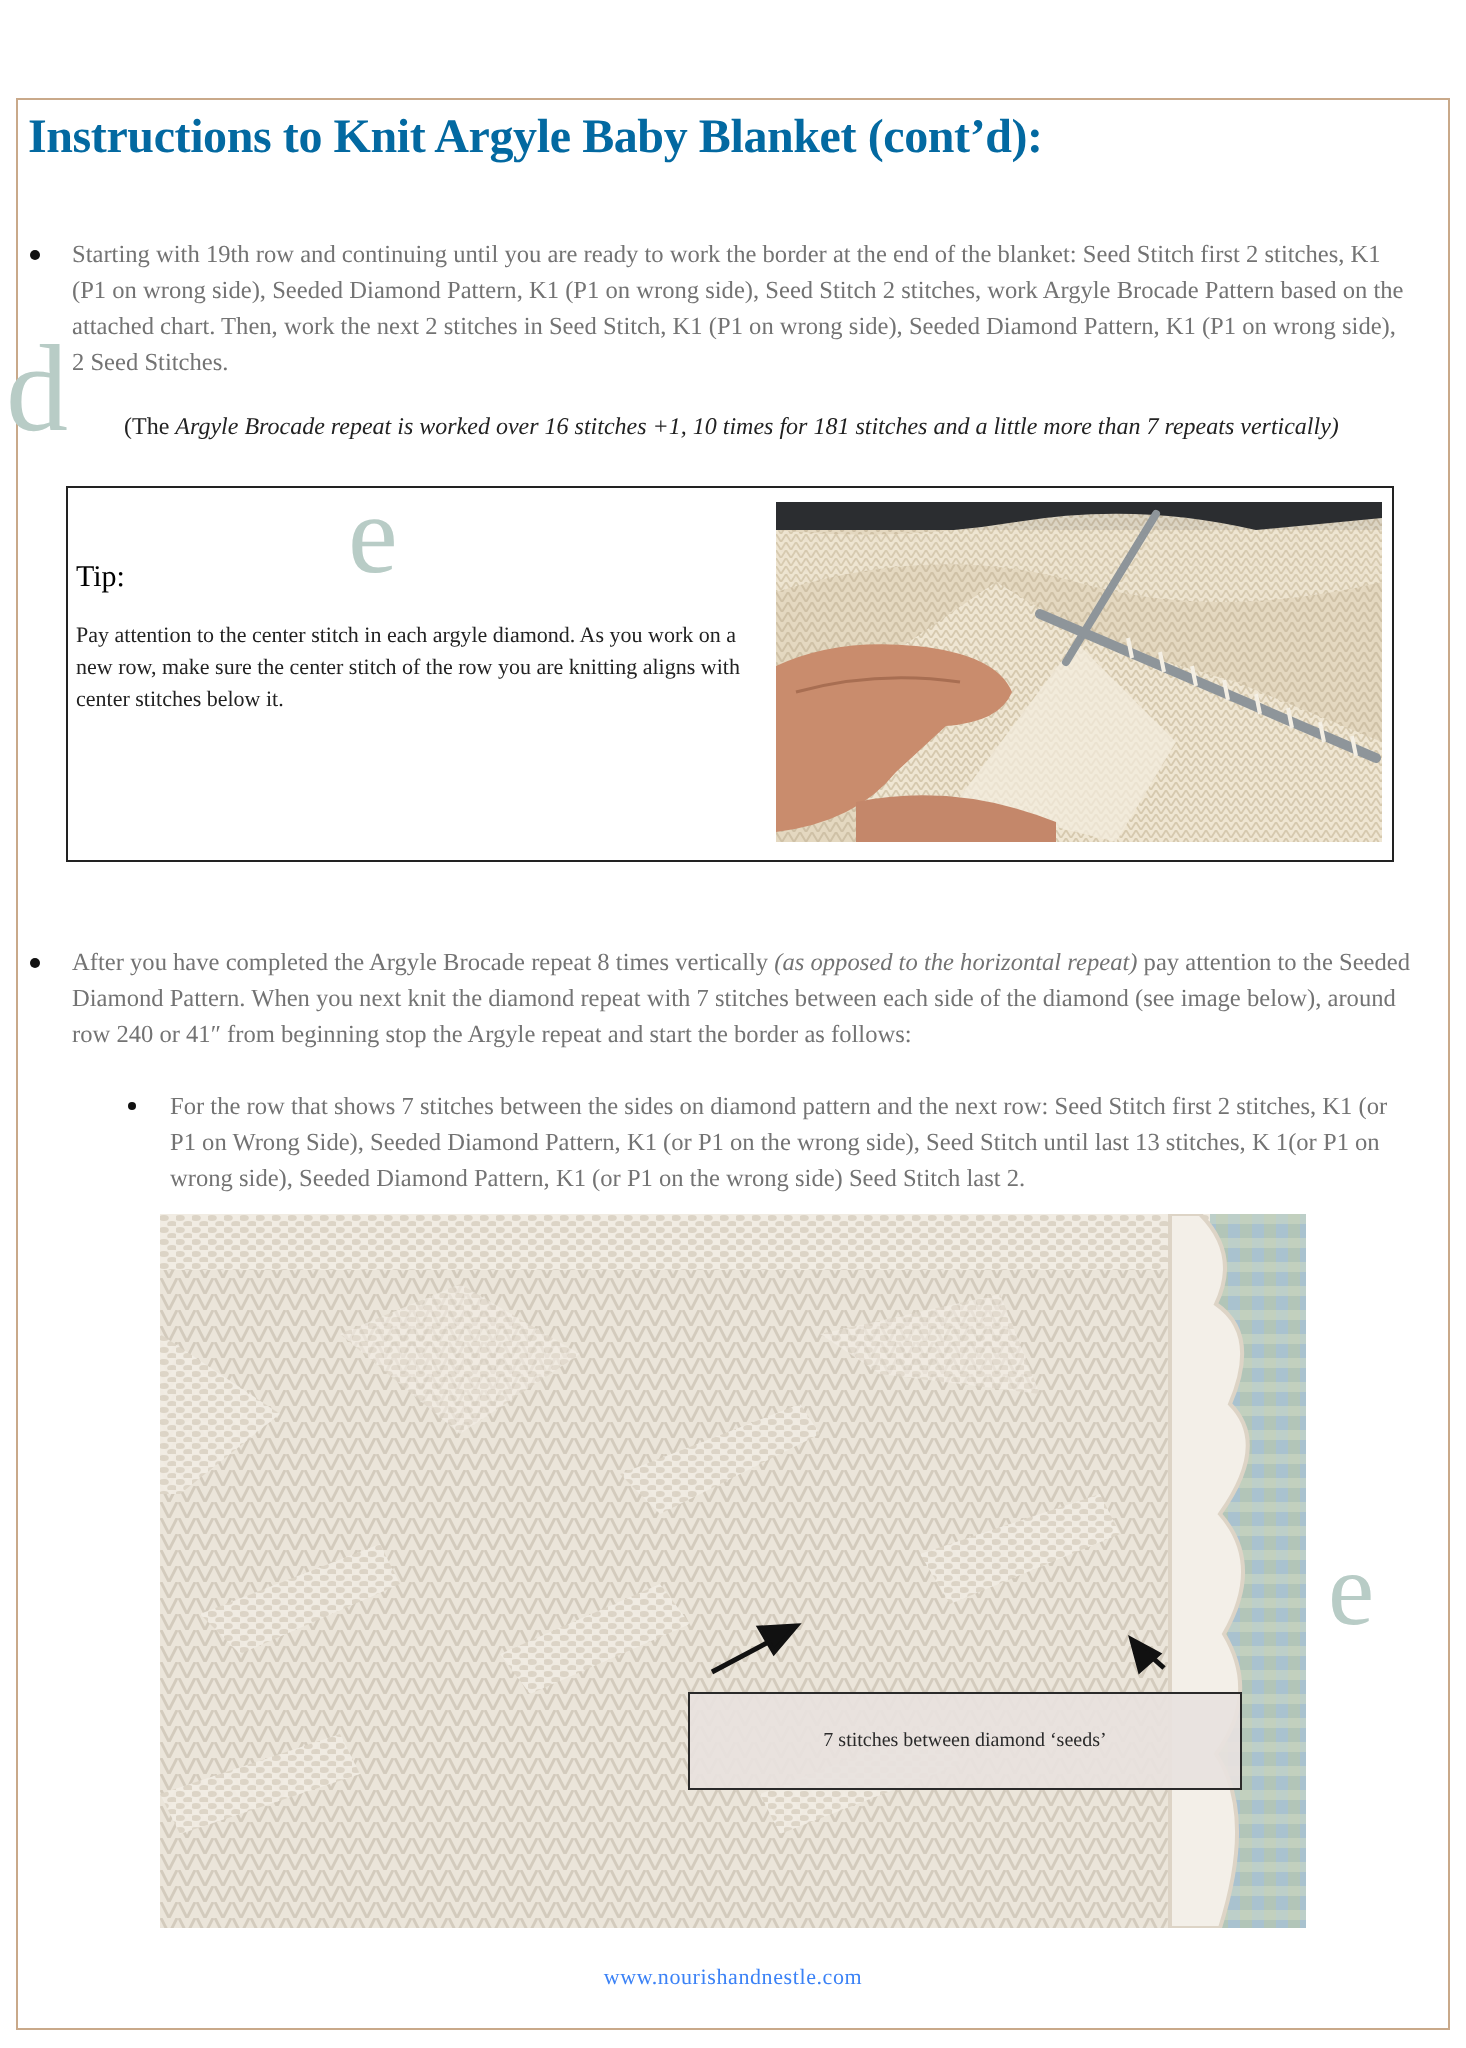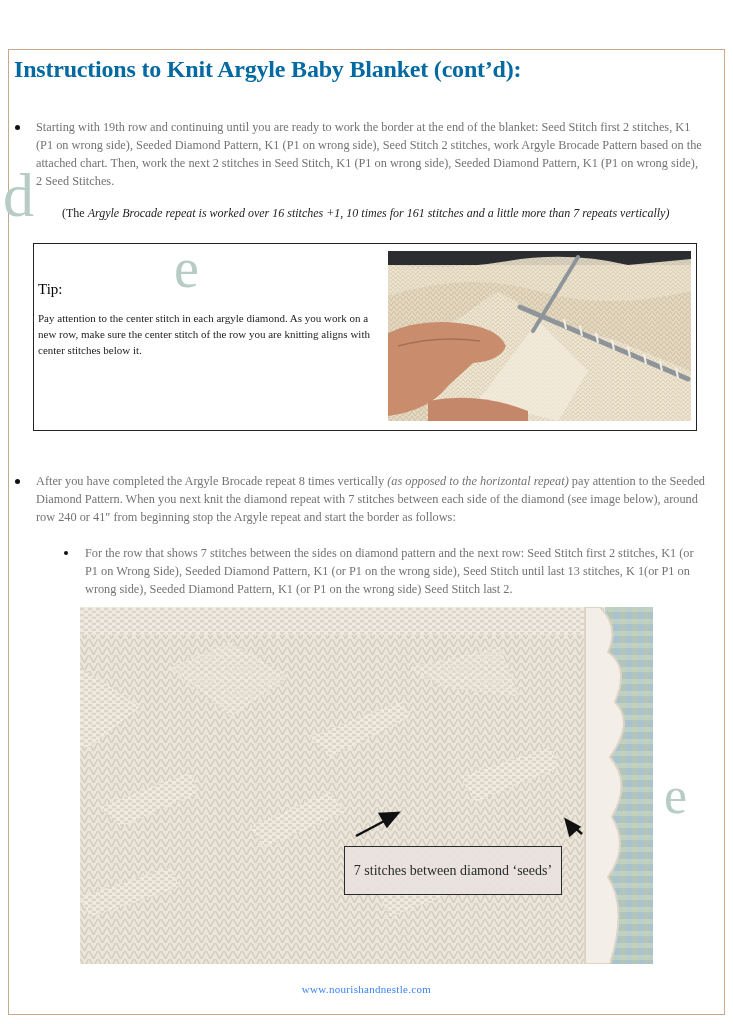--- a/index.html
+++ b/index.html
@@ -47,44 +47,44 @@
     .b2 { left: 36px; top: 472px; width: 670px; }
     .b2-dot { left: 15px; top: 479px; }
     .sub { left: 85px; top: 544px; width: 622px; }
     .sub-dot { left: 64px; top: 551px; width: 4px; height: 4px; }
 
     .main-photo {
       position: absolute; left: 80px; top: 607px; width: 573px; height: 357px; overflow: hidden;
       background: #ece6dc;
     }
     .callout {
-      position: absolute; left: 344px; top: 846px; width: 218px; height: 49px;
+      position: absolute; left: 344px; top: 846px; width: 277px; height: 49px;
       border: 1.5px solid #2a2a2a; background: rgba(232,226,222,0.92);
       display: flex; align-items: center; justify-content: center;
-      font-size: 14px; color: #2a2a2a;
+      font-size: 10px; color: #2a2a2a;
     }
     .footer {
       position: absolute; left: 0; width: 733px; top: 983px; text-align: center;
       font-size: 11px; letter-spacing: 0.3px; color: #3b82f6;
     }
   </style>
 </head>
 <body>
 
 <div class="page-frame"></div>
 
 <h1 class="title">Instructions to Knit Argyle Baby Blanket (cont’d):</h1>
 
 <span class="deco-letter deco-d">d</span>
 
 <span class="bullet-dot b1-dot"></span>
 <p class="bullet b1">Starting with 19th row and continuing until you are ready to work the border at the end of the blanket: Seed Stitch first 2 stitches, K1 (P1 on wrong side), Seeded Diamond Pattern, K1 (P1 on wrong side), Seed Stitch 2 stitches, work Argyle Brocade Pattern based on the attached chart. Then, work the next 2 stitches in Seed Stitch, K1 (P1 on wrong side), Seeded Diamond Pattern, K1 (P1 on wrong side), 2 Seed Stitches.</p>
 
 <p class="note">
-  <span>(The </span><i>Argyle Brocade repeat is worked over 16 stitches +1, 10 times for 161 stitches and a little more than 7 repeats vertically)</i>
+  <span>(The </span><i>Argyle Brocade repeat is worked over 16 stitches +1, 10 times for 181 stitches and a little more than 7 repeats vertically)</i>
 </p>
 
 <div class="tip-box"></div>
 <span class="deco-letter deco-e1">e</span>
 <div class="tip-label">Tip:</div>
 <p class="tip-text">Pay attention to the center stitch in each argyle diamond. As you work on a new row, make sure the center stitch of the row you are knitting aligns with center stitches below it.</p>
 
 <div class="tip-photo" title="Hand holding knitting needles working argyle brocade stitch in cream yarn">
   <svg width="303" height="170" viewBox="0 0 303 170">
     <defs>

